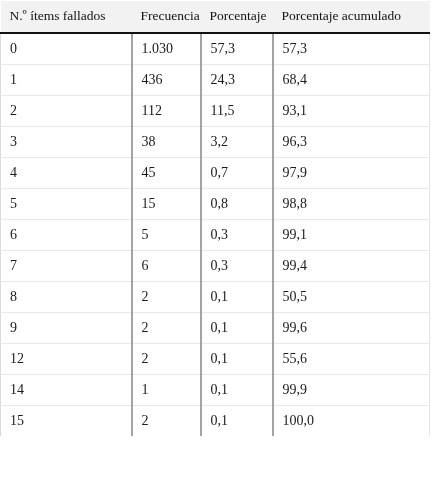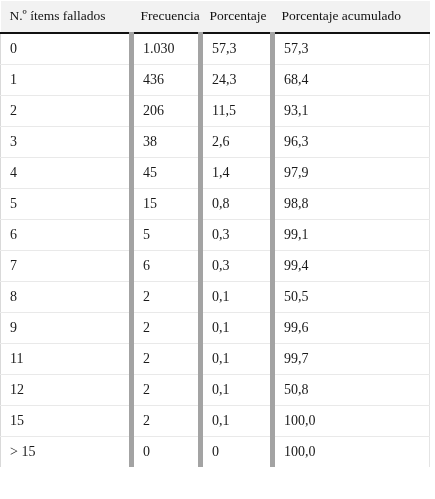--- a/index.html
+++ b/index.html
@@ -50,21 +50,21 @@
 
   thead th.h0 { padding-left: 9px; }
 
   tbody td {
     background: #ffffff;
     text-align: left;
     vertical-align: middle;
     height: 30px;
     padding: 0 6px 0 9px;
     border-bottom: 1px solid #e9e9e9;
-    border-left: 5px solid #a3a3a3;
+    border-left: 2px solid #a3a3a3;
     border-right: 1px solid #eaeaea;
     line-height: 30px;
     white-space: nowrap;
     font-size: 14px;
     color: #1a1a1a;
   }
 
   tbody tr:last-child td {
     border-bottom: none;
   }
@@ -103,34 +103,34 @@
         <td class="last">57,3</td>
       </tr>
       <tr>
         <td class="first">1</td>
         <td>436</td>
         <td>24,3</td>
         <td class="last">68,4</td>
       </tr>
       <tr>
         <td class="first">2</td>
-        <td>206</td>
+        <td>112</td>
         <td>11,5</td>
         <td class="last">93,1</td>
       </tr>
       <tr>
         <td class="first">3</td>
         <td>38</td>
-        <td>2,6</td>
+        <td>3,2</td>
         <td class="last">96,3</td>
       </tr>
       <tr>
         <td class="first">4</td>
         <td>45</td>
-        <td>1,4</td>
+        <td>0,7</td>
         <td class="last">97,9</td>
       </tr>
       <tr>
         <td class="first">5</td>
         <td>15</td>
         <td>0,8</td>
         <td class="last">98,8</td>
       </tr>
       <tr>
         <td class="first">6</td>
@@ -150,38 +150,32 @@
         <td>0,1</td>
         <td class="last">50,5</td>
       </tr>
       <tr>
         <td class="first">9</td>
         <td>2</td>
         <td>0,1</td>
         <td class="last">99,6</td>
       </tr>
       <tr>
-        <td class="first">11</td>
-        <td>2</td>
-        <td>0,1</td>
-        <td class="last">99,7</td>
-      </tr>
-      <tr>
         <td class="first">12</td>
         <td>2</td>
         <td>0,1</td>
-        <td class="last">50,8</td>
+        <td class="last">55,6</td>
+      </tr>
+      <tr>
+        <td class="first">14</td>
+        <td>1</td>
+        <td>0,1</td>
+        <td class="last">99,9</td>
       </tr>
       <tr>
         <td class="first">15</td>
         <td>2</td>
         <td>0,1</td>
         <td class="last">100,0</td>
       </tr>
-      <tr>
-        <td class="first">&gt; 15</td>
-        <td>0</td>
-        <td>0</td>
-        <td class="last">100,0</td>
-      </tr>
     </tbody>
   </table>
 </div>
 
 </body></html>

